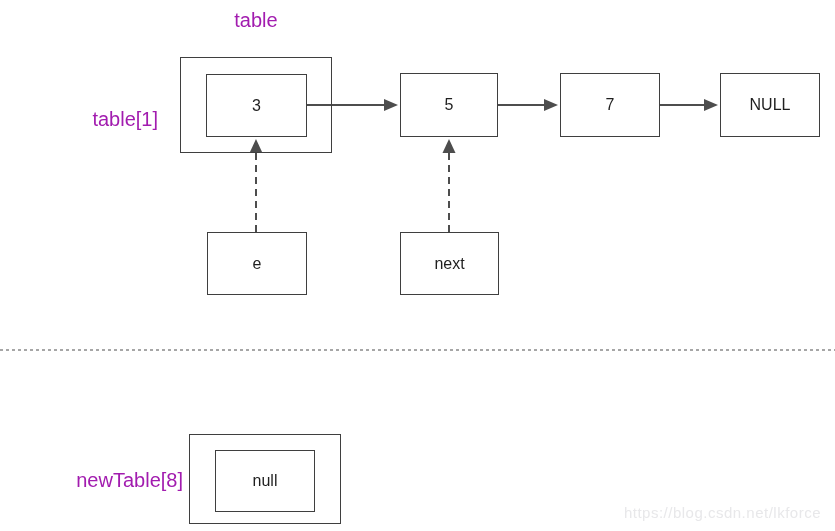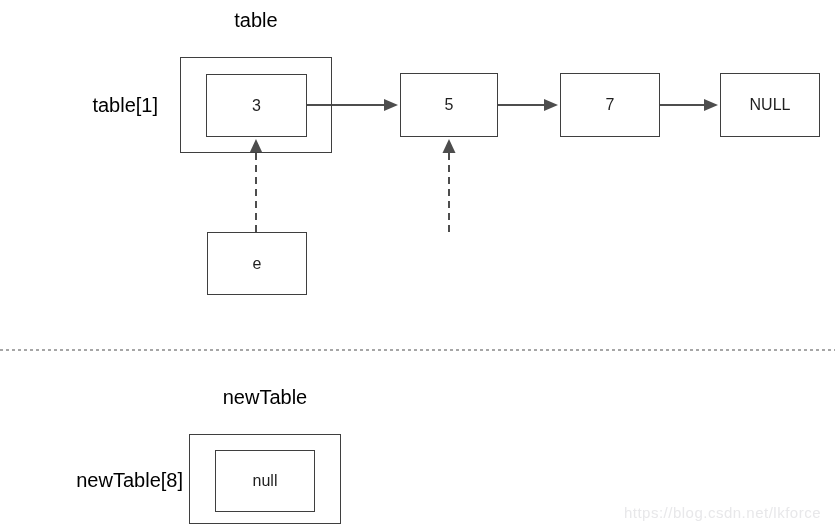--- a/index.html
+++ b/index.html
@@ -36,21 +36,21 @@
     justify-content: center;
     font-size: 16px;
     color: #1f1f1f;
   }
   .outer-box {
     background: transparent;
   }
   .txt {
     position: absolute;
     font-size: 20px;
-    color: #000000;
+    color: #a21caf;
     line-height: 24px;
   }
   .title {
     text-align: center;
   }
   .row-label {
     text-align: right;
   }
   .divider {
     position: absolute;
@@ -86,21 +86,21 @@
 
     <line x1="256" y1="232" x2="256" y2="152" stroke="#4d4d4d" stroke-width="2" stroke-dasharray="7 5"></line>
     <polygon points="256,139 249.5,153 262.5,153" fill="#4d4d4d"></polygon>
 
     <line x1="449" y1="232" x2="449" y2="152" stroke="#4d4d4d" stroke-width="2" stroke-dasharray="7 5"></line>
     <polygon points="449,139 442.5,153 455.5,153" fill="#4d4d4d"></polygon>
   </svg>
 
   <div class="txt title" style="left:180px; top:8px; width:152px;">table</div>
 
-  <div class="txt row-label" style="left:0; top:93px; width:158px;">table[1]</div>
+  <div class="txt row-label" style="left:0; top:107px; width:158px;">table[1]</div>
 
   <div class="box outer-box" style="left:180px; top:57px; width:152px; height:96px;"></div>
 
   <div class="box node" style="left:206px; top:74px; width:101px; height:63px;">
     <span>3</span>
   </div>
 
   <div class="box node" style="left:400px; top:73px; width:98px; height:64px;">
     <span>5</span>
   </div>
@@ -110,24 +110,26 @@
   </div>
 
   <div class="box node" style="left:720px; top:73px; width:100px; height:64px;">
     <span>NULL</span>
   </div>
 
   <div class="box node" style="left:207px; top:232px; width:100px; height:63px;">
     <span>e</span>
   </div>
 
+  <div class="box node" style="left:400px; top:232px; width:99px; height:63px;">
+    <span>next</span>
+  </div>
 
   <div class="divider" style="top:349px;"></div>
 
-  <div class="txt title" style="left:189px; top:385px; width:152px;">newTable</div>
 
   <div class="txt row-label" style="left:0; top:468px; width:183px;">newTable[8]</div>
 
   <div class="box outer-box" style="left:189px; top:434px; width:152px; height:90px;"></div>
 
   <div class="box node" style="left:215px; top:450px; width:100px; height:62px;">
     <span>null</span>
   </div>
 
   <div class="watermark">https://blog.csdn.net/lkforce</div>

